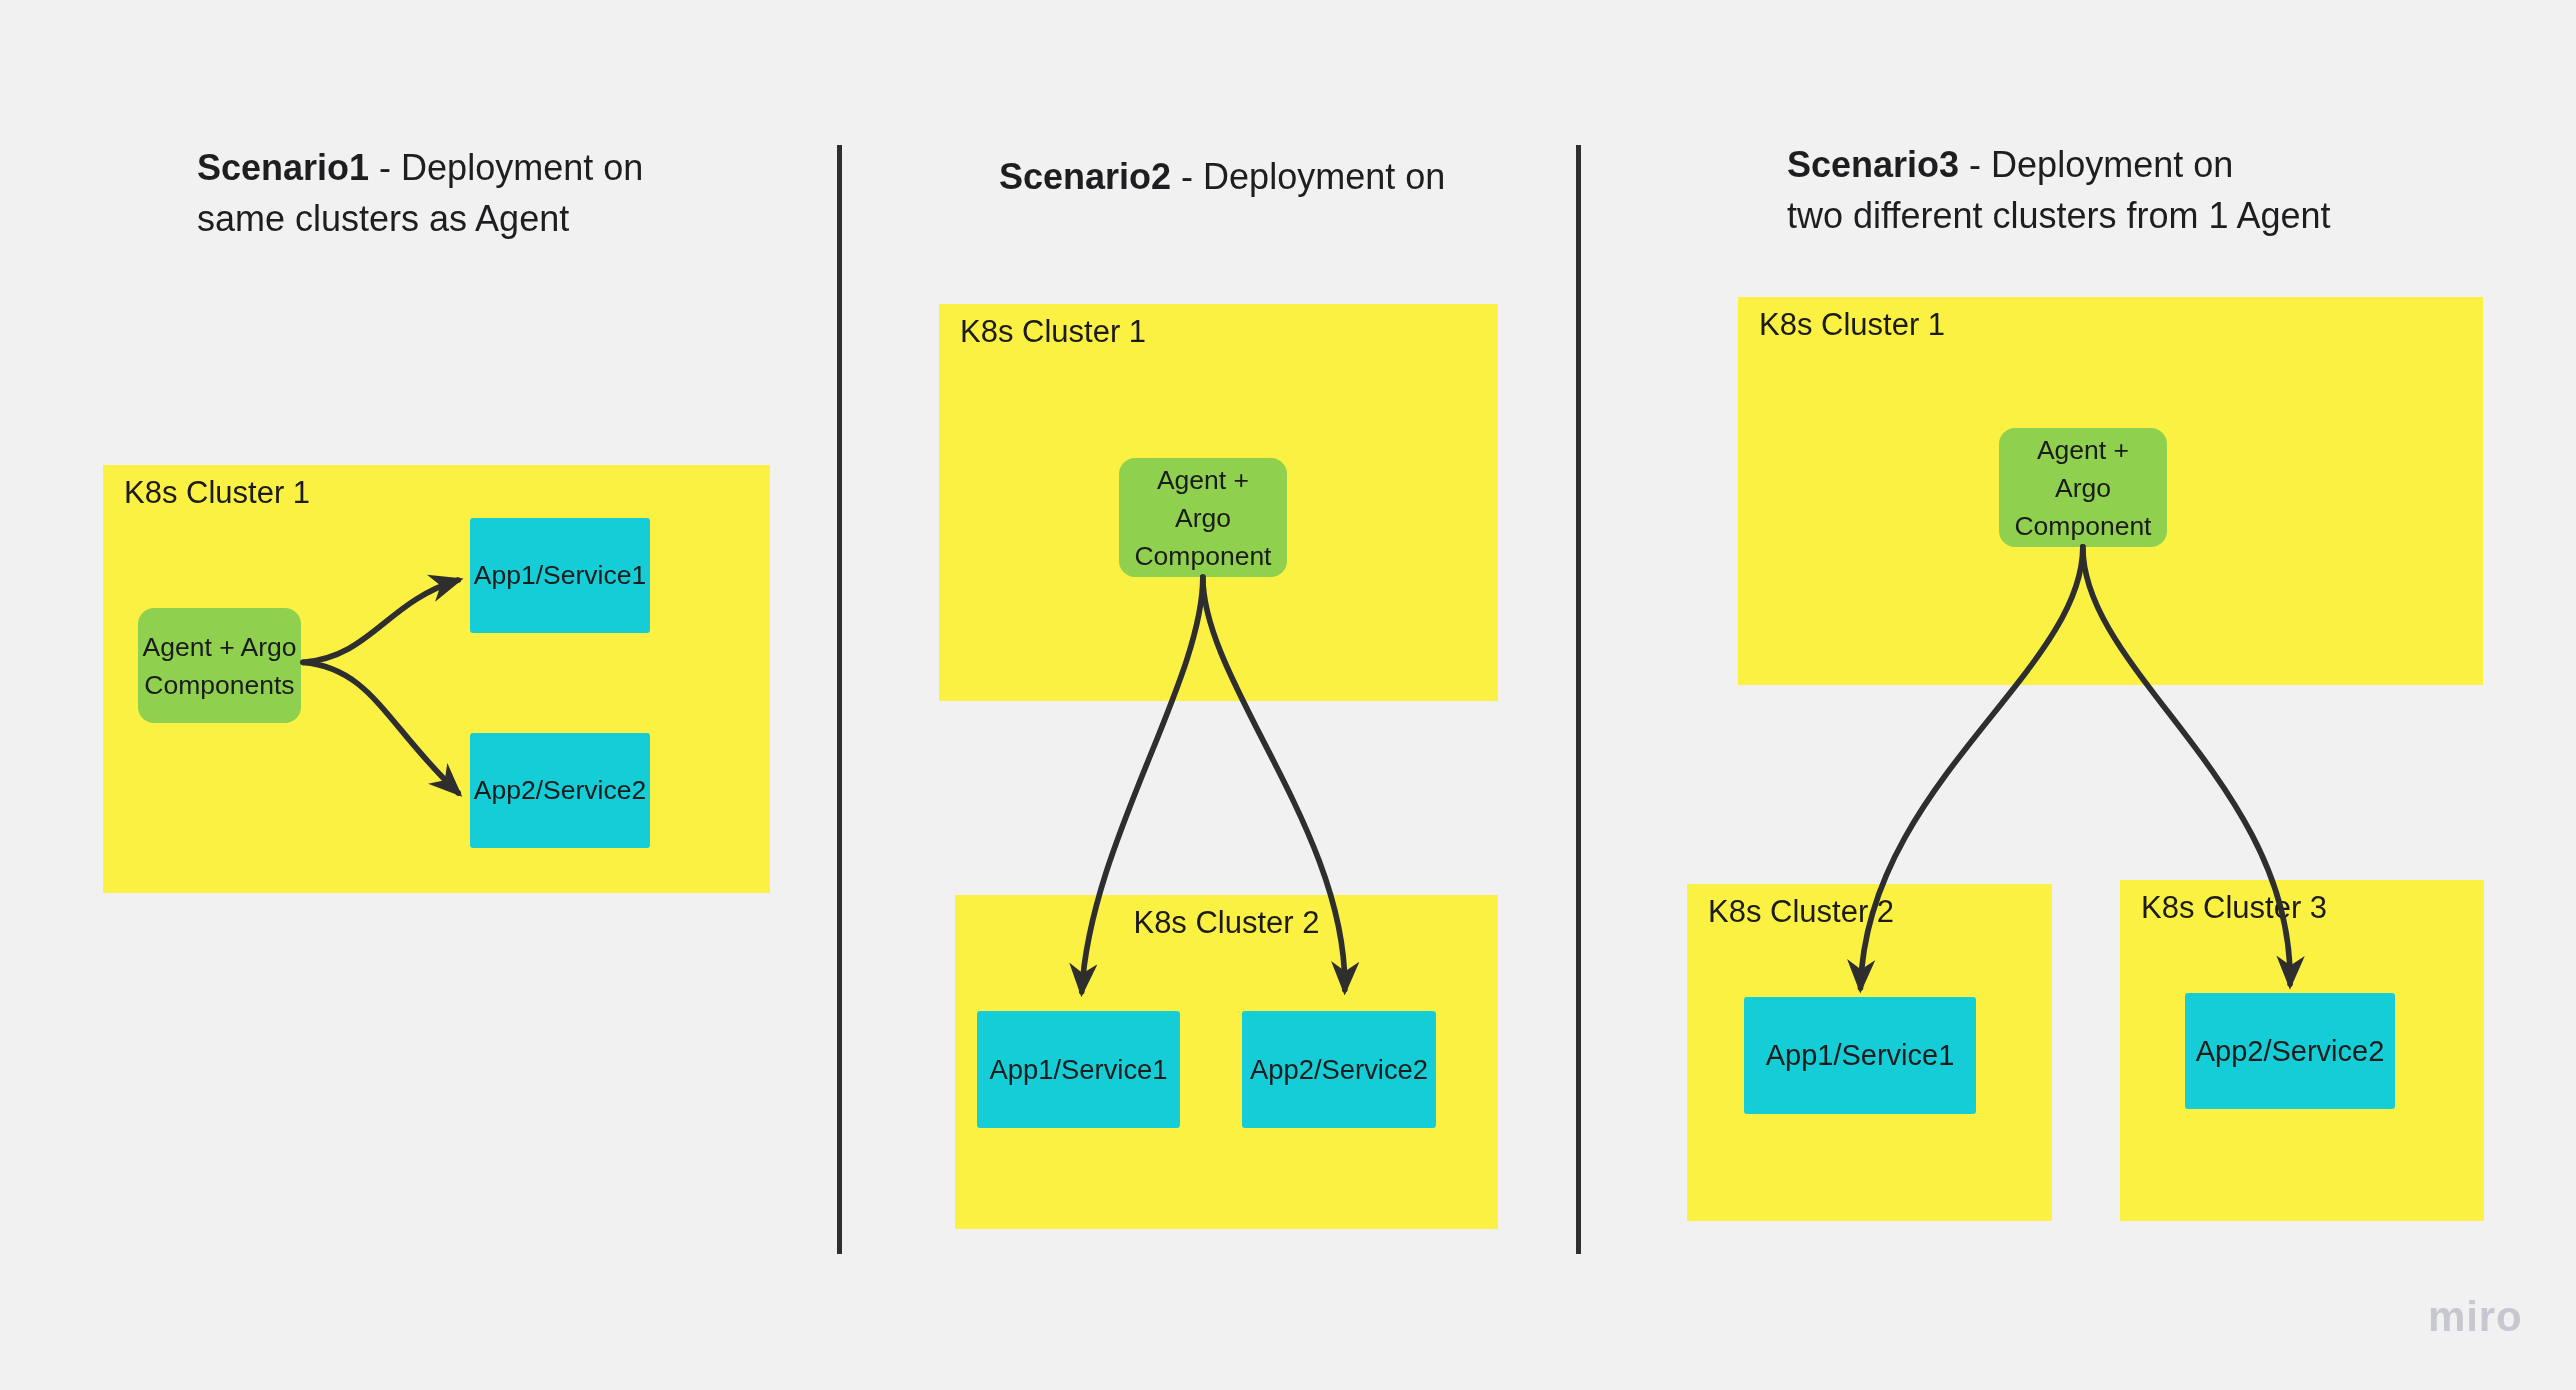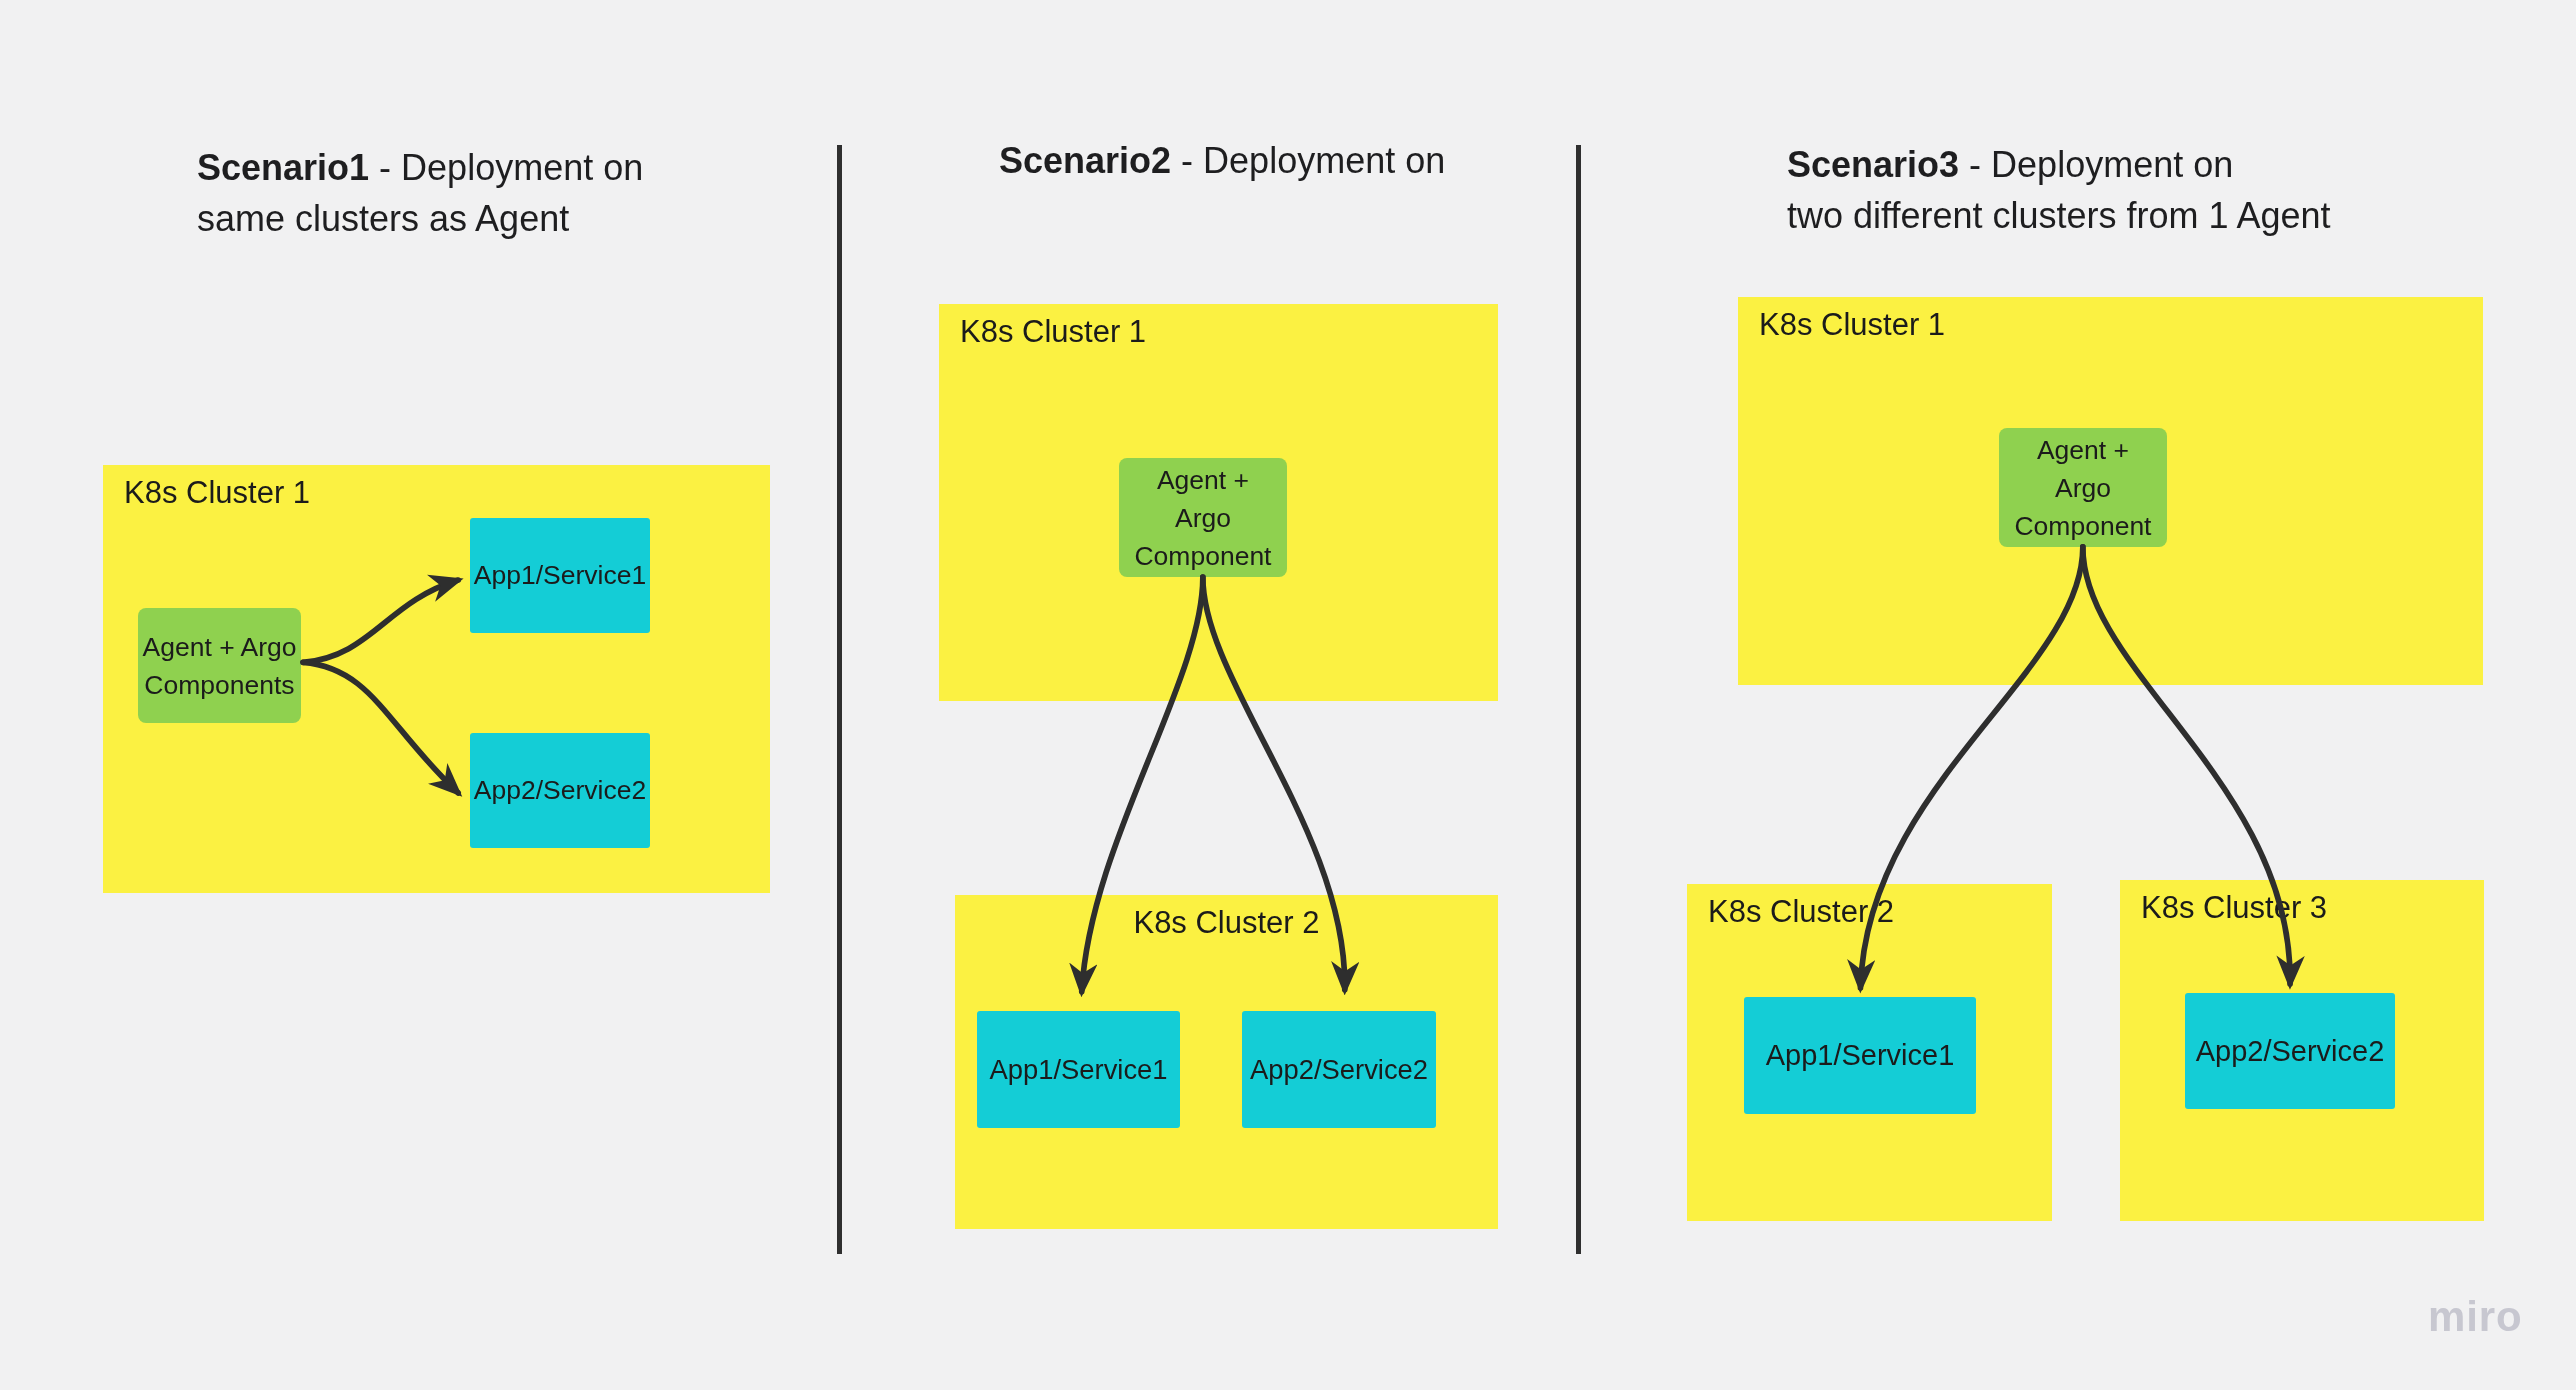--- a/index.html
+++ b/index.html
@@ -19,21 +19,21 @@
   .cluster{position:absolute;background:var(--yellow,#fbf142);padding-left:23px;}
   .cluster-label{
     position:absolute;top:9.5px;left:21px;
     font-size:31px;color:var(--label,#1b1b1b);white-space:nowrap;
   }
   .cluster-label.centered{left:0;right:0;text-align:center;}
   .node{
     position:absolute;display:flex;align-items:center;justify-content:center;
     text-align:center;white-space:pre-line;color:var(--label,#1b1b1b);
   }
-  .node.green{background:var(--green,#8fd14f);border-radius:8px;font-size:26.5px;line-height:38px;text-align:center;}
+  .node.green{background:var(--green,#8fd14f);border-radius:16px;font-size:26.5px;line-height:38px;text-align:center;}
   .node.cyan{background:var(--cyan,#14cdd6);border-radius:3px;font-size:27.4px;}
   svg.arrows{position:absolute;left:0;top:0;width:2576px;height:1390px;pointer-events:none;}
   path.connector{fill:none;stroke:var(--line,#2e2e2e);stroke-width:6;stroke-linecap:round;}
   .watermark{
     position:absolute;left:2428px;top:1293px;
     font-size:42px;font-weight:700;letter-spacing:0.9px;
     color:var(--watermark,#c7c7d0);
   }
 </style>
 </head>
@@ -57,21 +57,21 @@
     <span>Agent + Argo
 Components</span>
   </div>
   <div class="node cyan" style="left:470px;top:518px;width:180px;height:115px;font-size:26.5px;">
     <span>App1/Service1</span>
   </div>
   <div class="node cyan" style="left:470px;top:733px;width:180px;height:115px;font-size:26.5px;">
     <span>App2/Service2</span>
   </div>
 
-  <h2 class="title" style="left:999px;top:135px;">
+  <h2 class="title" style="left:999px;top:151px;">
     <strong>Scenario2</strong><span> - Deployment on</span><br>
   </h2>
 
   <div class="cluster" style="left:939px;top:304px;width:536px;height:397px;">
     <span class="cluster-label">K8s Cluster 1</span>
   </div>
   <div class="node green" style="left:1119px;top:458px;width:168px;height:119px;">
     <span>Agent +
 Argo
 Component</span>

